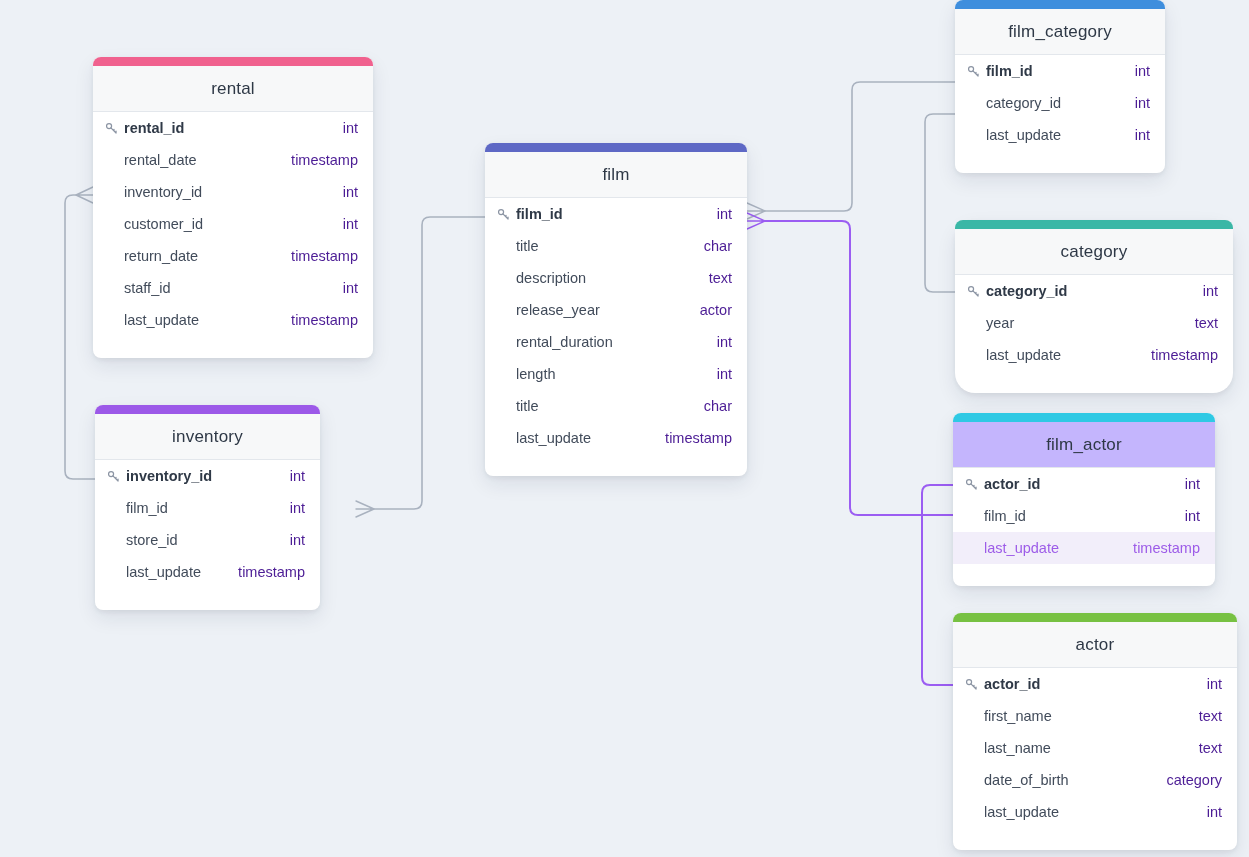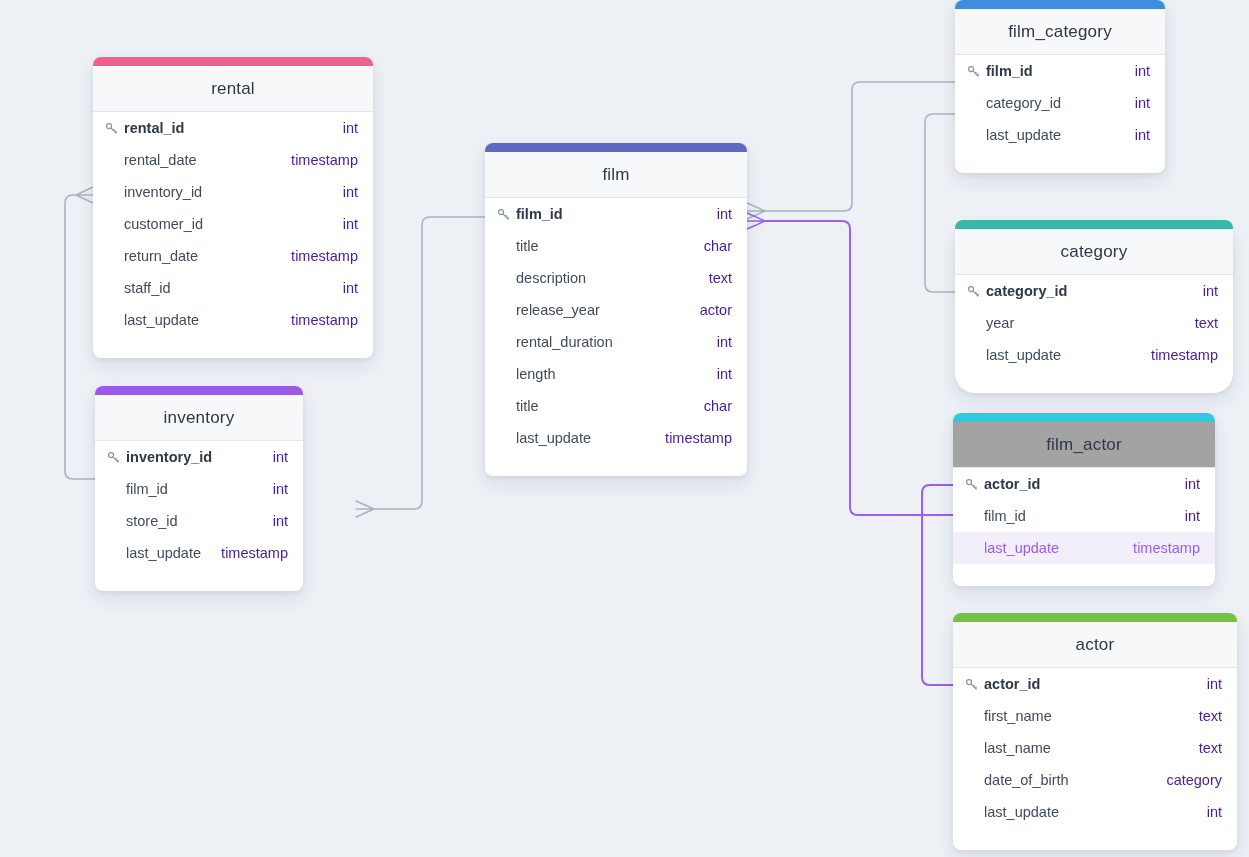--- a/index.html
+++ b/index.html
@@ -19,21 +19,21 @@
   .table-card{
     position:absolute;background:#ffffff;border-radius:8px;
     box-shadow:0 2px 5px rgba(23,36,61,.07),0 8px 20px rgba(23,36,61,.09);
   }
   .accent{height:9px;border-radius:8px 8px 0 0;}
   .title{
     height:45px;display:flex;align-items:center;justify-content:center;
     background:#f7f8f9;border-bottom:1px solid #e3e7ec;
     font-size:17px;font-weight:500;color:#2e3846;letter-spacing:.2px;
   }
-  .table-card.selected .title{background:#a3a3a3;}
+  .table-card.selected .title{background:#c4b5fd;}
   .card-body{padding-bottom:22px;border-radius:0 0 8px 8px;overflow:hidden;}
   .row{
     height:32px;display:flex;align-items:center;
     padding:0 15px 0 12px;font-size:14.5px;white-space:nowrap;
   }
   .icon{width:19px;flex:0 0 19px;display:flex;align-items:center;color:#8b94a3;}
   .fname{color:#414b5a;}
   .fname.pk{font-weight:700;color:#2f3947;}
   .ftype{margin-left:auto;color:#4c1d95;}
   .row.highlight{background:#f2eefa;}
@@ -102,21 +102,21 @@
         <span class="ftype">int</span>
       </div>
       <div class="row">
         <span class="icon"></span>
         <span class="fname">last_update</span>
         <span class="ftype">timestamp</span>
       </div>
     </div>
   </div>
 
-  <div class="table-card" style="left:95px;top:386px;width:208px;">
+  <div class="table-card" style="left:95px;top:405px;width:225px;">
     <div class="accent" style="background: rgb(156, 89, 232);"></div>
     <div class="title">inventory</div>
     <div class="card-body">
       <div class="row">
         <span class="icon">
             <svg width="13" height="13" viewBox="0 0 16 16" fill="none" stroke="currentColor" stroke-width="1.5" stroke-linecap="round" stroke-linejoin="round">
               <circle cx="5" cy="5" r="3.1"></circle>
               <path d="M7.3 7.3 L13.6 13.6 M13.6 13.6 V11.2 M11.1 11.1 V9.1"></path>
             </svg>
           </span>

